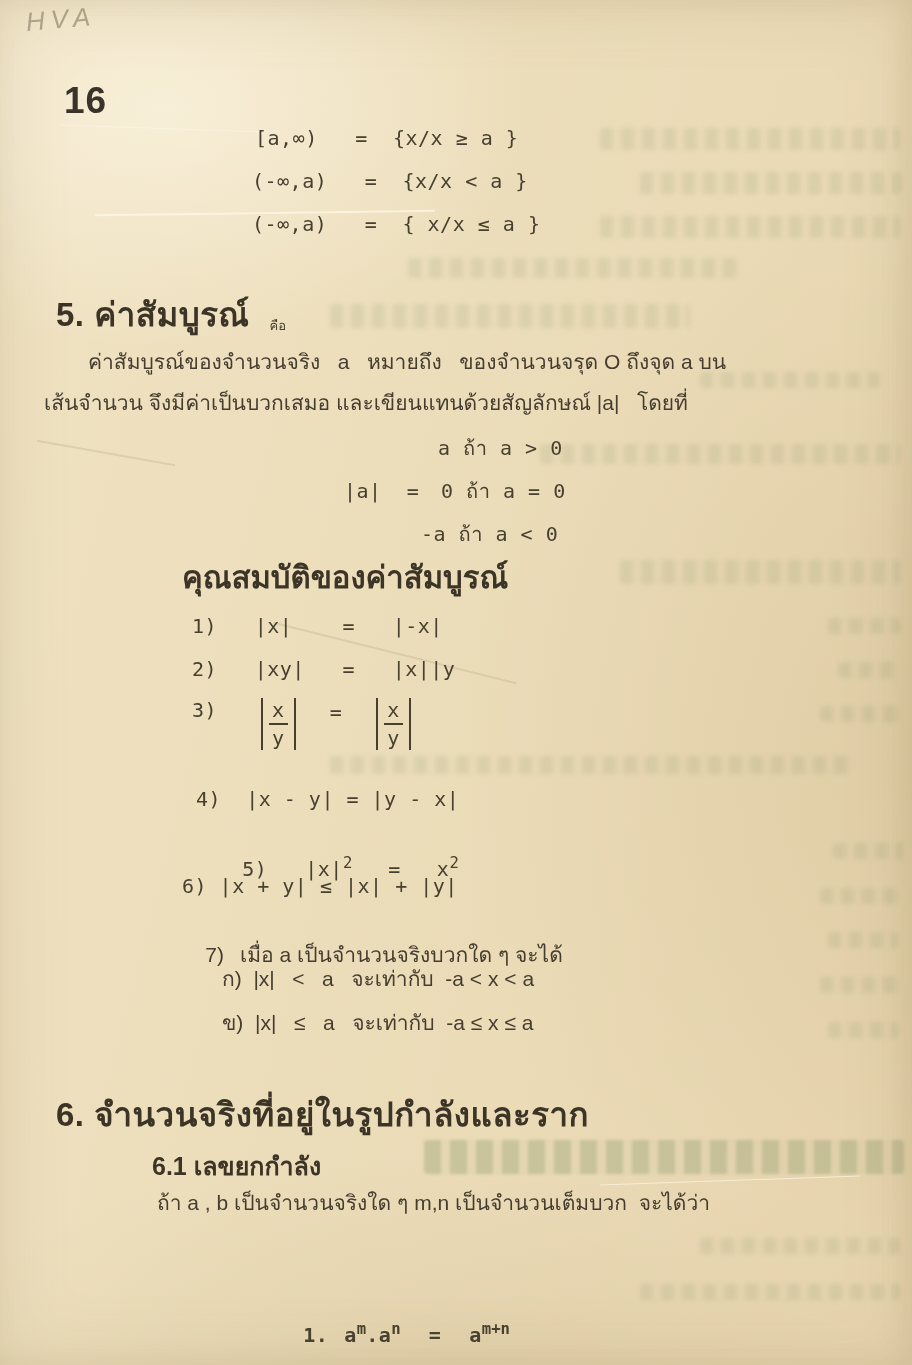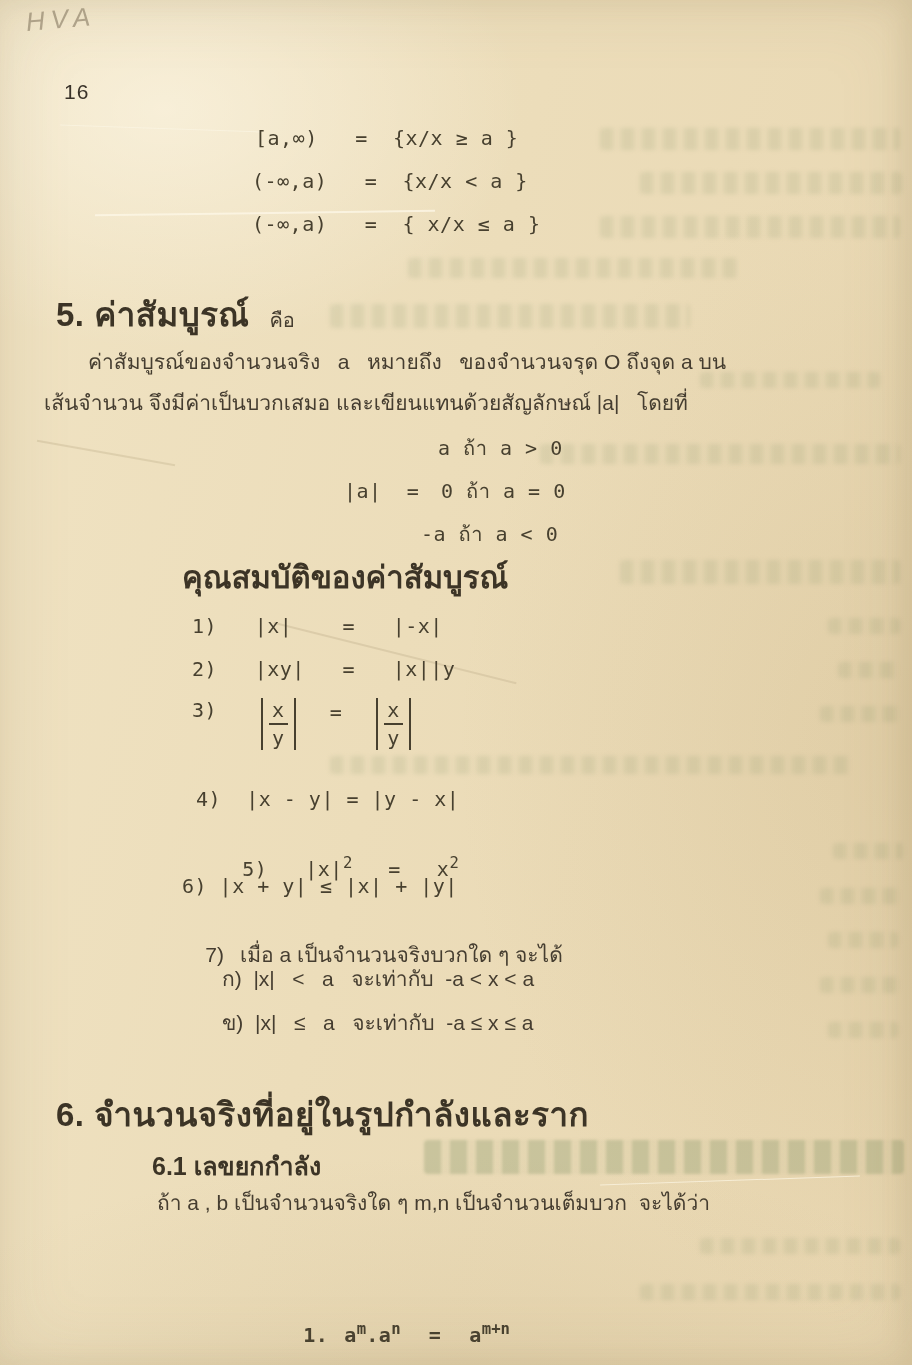--- a/index.html
+++ b/index.html
@@ -23,22 +23,22 @@
   }
   .thai{
     font-family:"Liberation Sans","DejaVu Sans",sans-serif;
     font-size:21px;color:#453d30;white-space:pre;line-height:1.25;
   }
   .h-big{
     font-weight:bold;font-size:33px;color:#3c3426;letter-spacing:0.5px;white-space:pre;
   }
   .h-mid{font-weight:bold;font-size:30px;color:#3c3426;white-space:pre;}
   .h-sub{font-weight:bold;font-size:25px;color:#3c3426;white-space:pre;}
-  .h-suffix{font-size:20px;color:#453d30;}
-  .pagenum{font-weight:normal;font-size:21px;color:#3a332a;letter-spacing:1px;}
+  .h-suffix{font-size:13px;color:#453d30;}
+  .pagenum{font-weight:bold;font-size:37px;color:#3a332a;letter-spacing:1px;}
   .handwriting{
     font-size:26px;color:rgba(122,110,88,0.55);letter-spacing:6px;
     transform:rotate(-5deg);font-style:italic;
   }
   sup{font-size:0.78em;vertical-align:super;letter-spacing:0;}
   .gap-s{display:inline-block;width:16px;}
   .gap-m{display:inline-block;width:38px;}
   .eq{margin:0 28px;}
   
   .fracrow{display:inline-flex;align-items:flex-start;}

